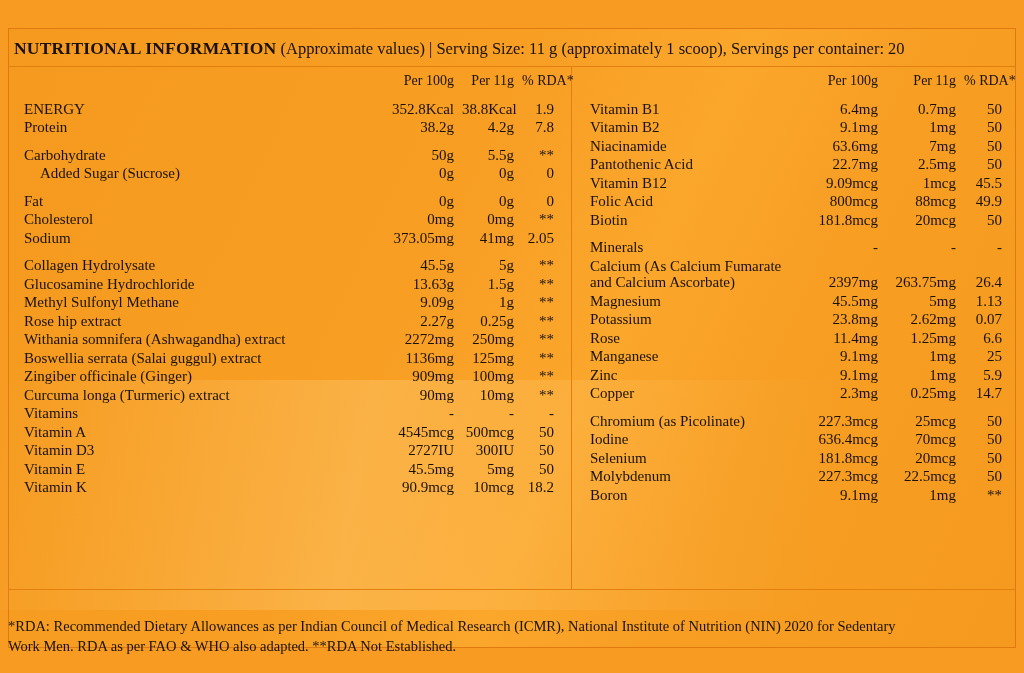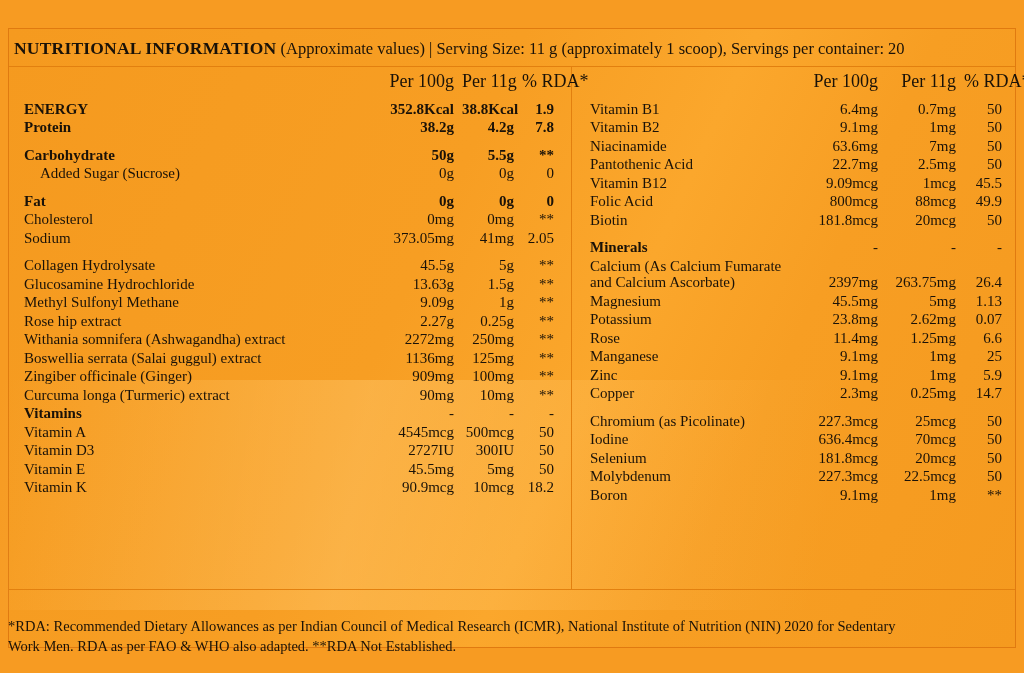--- a/index.html
+++ b/index.html
@@ -77,27 +77,27 @@
     font-size: 15px;
     table-layout: fixed;
   }
   table.nut td {
     padding: 1px 0;
     vertical-align: bottom;
     line-height: 16.5px;
     white-space: nowrap;
   }
   .colhead td {
-    font-size: 18px;
+    font-size: 14px;
     padding-bottom: 3px;
   }
   .lbl { text-align: left; padding-left: 12px !important; }
   .num { text-align: right; padding-right: 8px !important; }
   .rda { text-align: right; padding-right: 6px !important; }
-  .bold { font-weight: bold; }
+  .bold { font-weight: normal; }
   .indent { padding-left: 28px !important; }
   .sect-left {
     position: absolute;
     left: 12px;
     top: 72px;
     width: 548px;
   }
   .sect-right {
     position: absolute;
     left: 578px;

